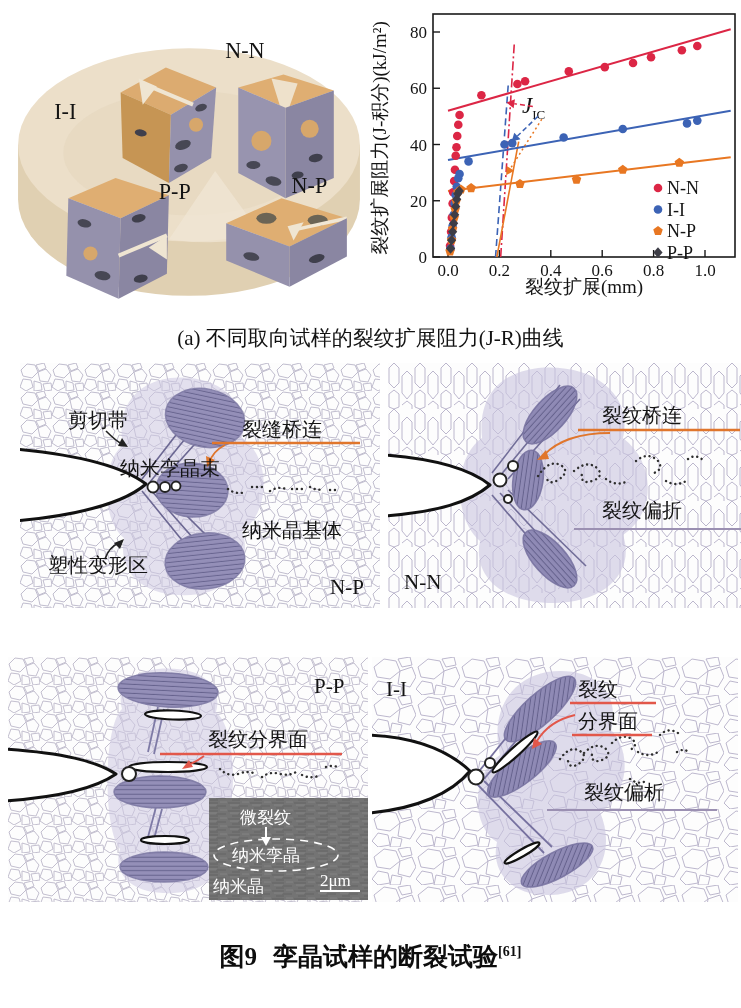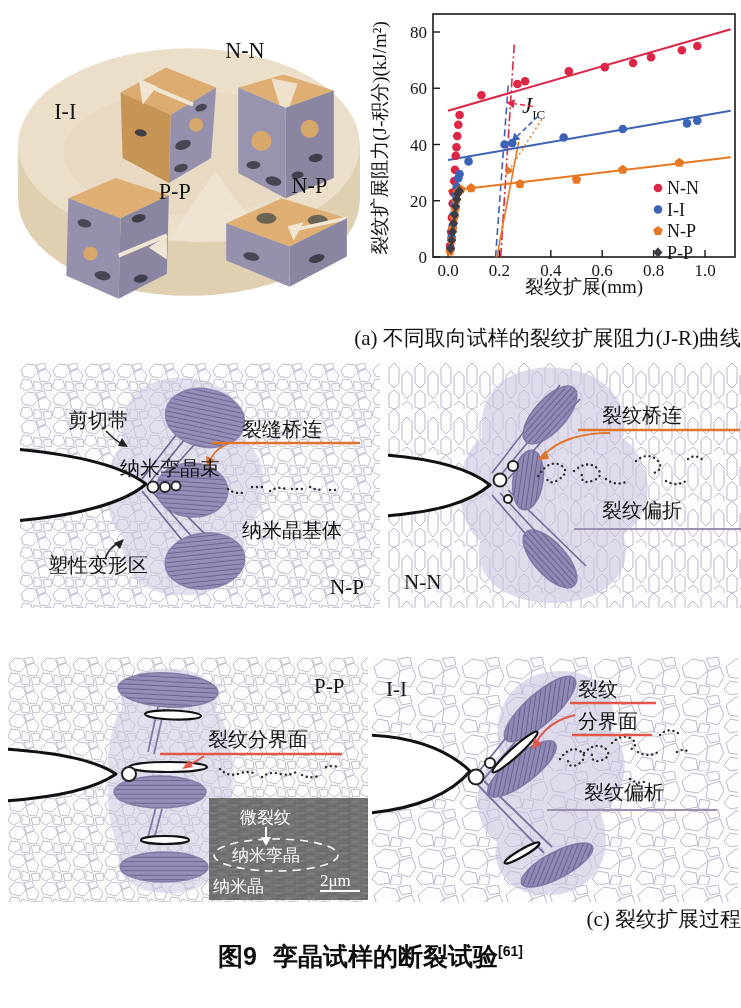--- a/index.html
+++ b/index.html
@@ -1,21 +1,21 @@
 <!DOCTYPE html>
 <html><head>
 <meta charset="utf-8">
 <style>
   html,body{margin:0;padding:0;background:#ffffff;}
   #page{position:relative;width:741px;height:1008px;background:#fff;overflow:hidden;
         font-family:"Liberation Serif","DejaVu Serif",serif;color:#141414;}
   .abs{position:absolute;}
-  .caption{width:741px;text-align:right;font-size:21px;color:#121212;}
+  .caption{width:741px;text-align:center;font-size:21px;color:#121212;}
   .fig-title{width:741px;text-align:center;font-size:25px;font-weight:bold;
-             font-family:Liberation Sans, sans-serif;color:#0d0d0d;}
+             font-family:Liberation Serif, serif;color:#0d0d0d;}
   .fig-title sup{font-size:14px;}
   .fig-title .gap{display:inline-block;width:16px;}
   svg{display:block;}
   svg text{font-family:"Liberation Serif","DejaVu Serif",serif;fill:#141414;}
   .tick{font-size:17px;}
   .ax-label{font-size:19px;}
   .legend-text{font-size:18px;}
   .jic{font-size:23px;font-style:italic;}
   .jic tspan.sub{font-size:13px;font-style:normal;}
   .panel-label{font-size:20px;}
@@ -465,19 +465,18 @@
       <path class="arr-red" d="M203,58 q-26,6 -38,26"></path>
       <polygon points="160,92 162,81 170,87" fill="#e2574a"></polygon>
       <line class="ul-purple" x1="175" y1="153" x2="345" y2="153"></line>
       <text class="panel-label" x="206" y="39">裂纹</text>
       <text class="panel-label" x="206" y="71">分界面</text>
       <text class="panel-label" x="212" y="142">裂纹偏析</text>
       <text class="panel-tag" x="14" y="39">I-I</text>
     </svg>
   </div>
 
-  <div class="abs caption" style="top:905px;">(c) 裂纹扩展过程</div>
 
   <div class="abs fig-title" style="top:940px;">
     <span>图9</span><span class="gap"></span><span>孪晶试样的断裂试验</span><sup>[61]</sup>
   </div>
 
 </div>
 
 </body></html>

